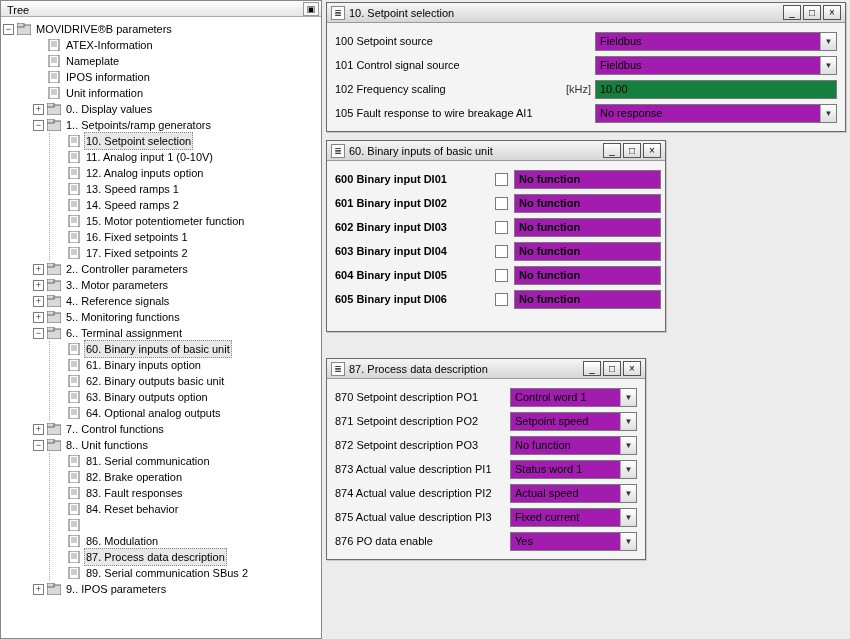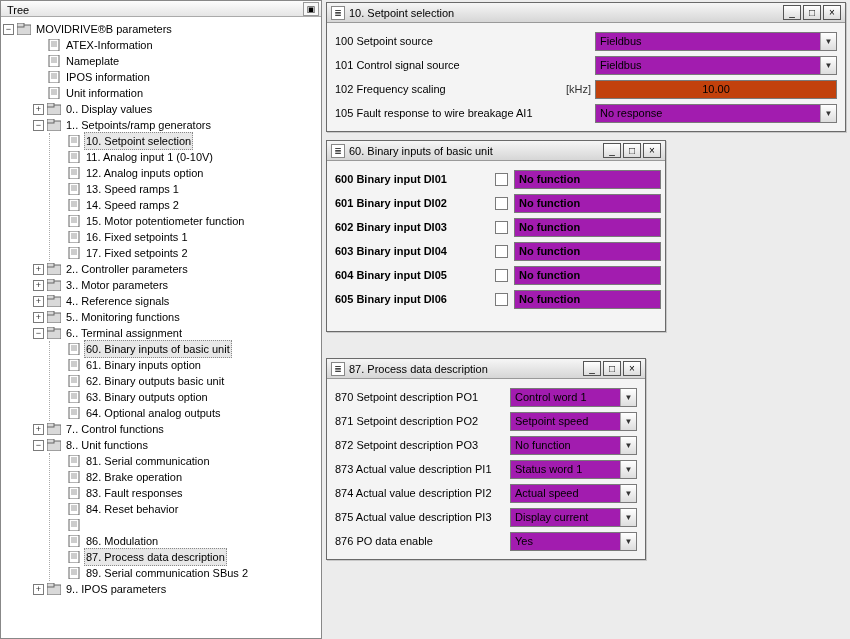--- a/index.html
+++ b/index.html
@@ -149,25 +149,24 @@
     background: linear-gradient(#fff,#ddd);
     text-align: center;
     line-height: 17px;
     font-size: 8px;
     color: #333;
   }
   .textin {
     flex: 1;
     height: 19px;
     border: 1px solid #7a7a7a;
-    background: #c2410c;
+    background: #15803d;
     padding: 0 4px;
     line-height: 17px;
     font-size: 11px;
-    text-align: center;
   }
   .chk {
     width: 13px; height: 13px;
     border: 1px solid #7a7a7a;
     background: #fff;
     margin-right: 6px;
   }
   
   .scroll-box {
     max-height: 170px;
@@ -790,21 +789,21 @@
         <div class="row">
           <span class="row-label mid">873 Actual value description PI1</span>
           <div class="combo"><span>Status word 1</span><span class="arrow">▼</span></div>
         </div>
         <div class="row">
           <span class="row-label mid">874 Actual value description PI2</span>
           <div class="combo"><span>Actual speed</span><span class="arrow">▼</span></div>
         </div>
         <div class="row">
           <span class="row-label mid">875 Actual value description PI3</span>
-          <div class="combo"><span>Display current</span><span class="arrow">▼</span></div>
+          <div class="combo"><span>Fixed current</span><span class="arrow">▼</span></div>
         </div>
         <div class="row">
           <span class="row-label mid">876 PO data enable</span>
           <div class="combo"><span>Yes</span><span class="arrow">▼</span></div>
         </div>
       </div>
   </div>
 
 </div>
 

